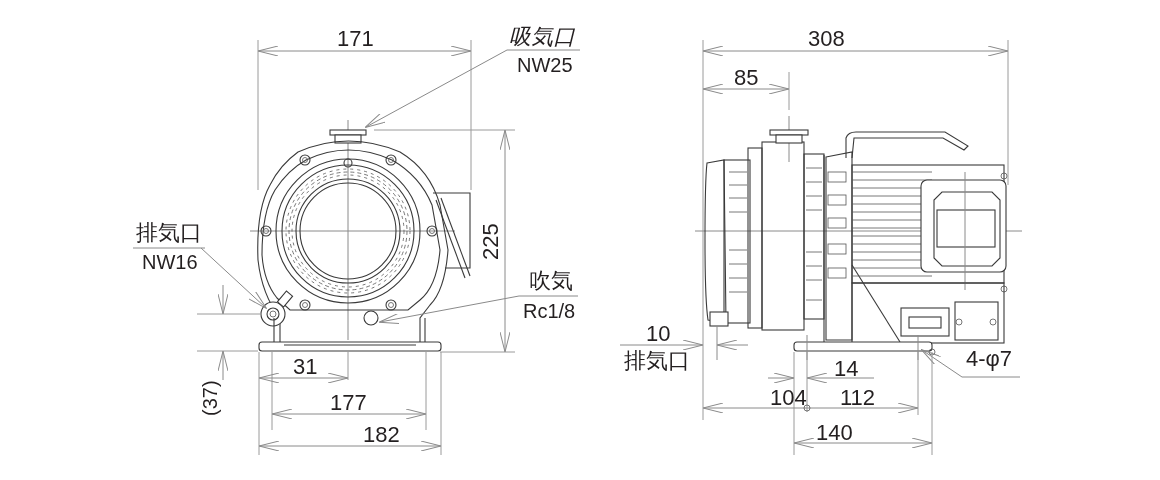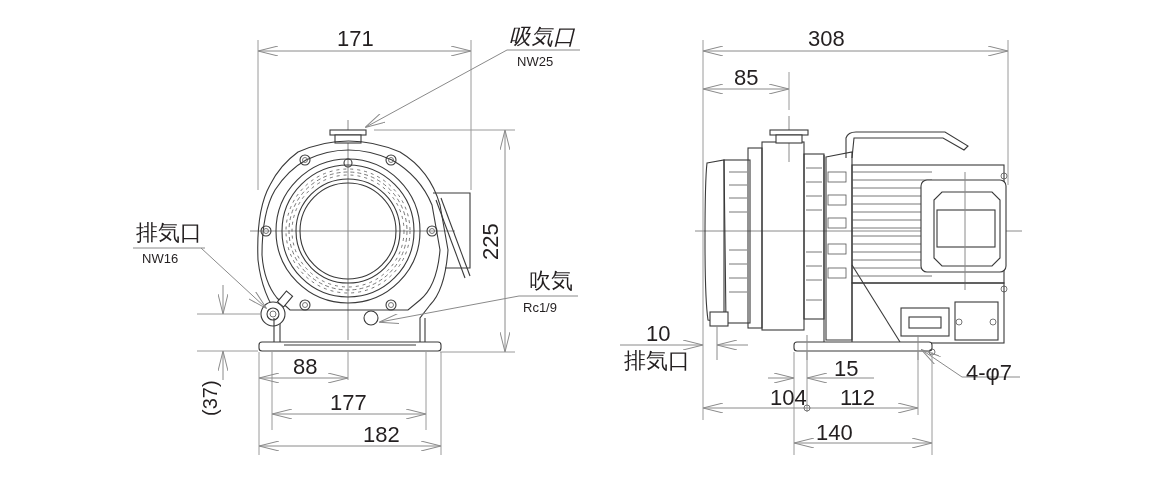--- a/index.html
+++ b/index.html
@@ -6,21 +6,21 @@
   body { width: 1160px; height: 480px; position: relative; overflow: hidden;
          font-family: "Liberation Sans", "DejaVu Sans", sans-serif; color: #231f20; }
   svg { position: absolute; left: 0; top: 0; }
   .dim { stroke: #8a8a8a; stroke-width: 1; fill: none; }
   .ext { stroke: #9a9a9a; stroke-width: 1; fill: none; }
   .ctr { stroke: #8a8a8a; stroke-width: 1; fill: none; }
   .part { stroke: #3a3a3a; stroke-width: 1.1; fill: none; }
   .partf { stroke: #3a3a3a; stroke-width: 1.1; fill: #ffffff; }
   .thin { stroke: #555; stroke-width: 0.8; fill: none; }
   .lbl { position: absolute; font-size: 22px; line-height: 1; white-space: nowrap; color: #231f20; }
-  .lbl-sm { position: absolute; font-size: 13px; line-height: 1; white-space: nowrap; color: #231f20; }
+  .lbl-sm { position: absolute; font-size: 20px; line-height: 1; white-space: nowrap; color: #231f20; }
   .vert { transform-origin: left top; transform: rotate(-90deg); }
 </style>
 </head>
 <body>
 
 <svg width="1160" height="480" viewBox="0 0 1160 480">
   <defs>
     <marker id="arr" viewBox="0 0 20 10" refX="19" refY="5" markerWidth="20" markerHeight="10" orient="auto-start-reverse" markerUnits="userSpaceOnUse">
       <path d="M0,0 L20,5 L0,10" fill="none" stroke="#8a8a8a" stroke-width="1"></path>
     </marker>
@@ -224,27 +224,27 @@
   </g>
 </svg>
 
 <span class="lbl" style="left:337px;top:28px;">171</span>
 <span class="lbl" style="left:509px;top:26px;font-style:italic;">吸気口</span>
 <span class="lbl-sm" style="left:517px;top:55px;">NW25</span>
 <span class="lbl vert" style="left:480px;top:260px;">225</span>
 <span class="lbl" style="left:136px;top:222px;">排気口</span>
 <span class="lbl-sm" style="left:142px;top:252px;">NW16</span>
 <span class="lbl" style="left:529px;top:270px;">吹気</span>
-<span class="lbl-sm" style="left:523px;top:301px;">Rc1/9</span>
+<span class="lbl-sm" style="left:523px;top:301px;">Rc1/8</span>
 <span class="lbl vert" style="left:200px;top:416px;font-size:20px;">(37)</span>
-<span class="lbl" style="left:293px;top:356px;">88</span>
+<span class="lbl" style="left:293px;top:356px;">31</span>
 <span class="lbl" style="left:330px;top:392px;">177</span>
 <span class="lbl" style="left:331px;top:424px;margin-left:32px;">182</span>
 
 <span class="lbl" style="left:808px;top:28px;">308</span>
 <span class="lbl" style="left:734px;top:67px;">85</span>
 <span class="lbl" style="left:646px;top:323px;text-align:center;">10</span>
 <span class="lbl" style="left:624px;top:350px;">排気口</span>
-<span class="lbl" style="left:834px;top:358px;">15</span>
+<span class="lbl" style="left:834px;top:358px;">14</span>
 <span class="lbl" style="left:734px;top:387px;margin-left:36px;">104</span>
 <span class="lbl" style="left:840px;top:387px;">112</span>
 <span class="lbl" style="left:816px;top:422px;">140</span>
-<span class="lbl" style="left:966px;top:362px;">4-φ7</span>
+<span class="lbl" style="left:966px;top:348px;">4-φ7</span>
 
 </body></html>

